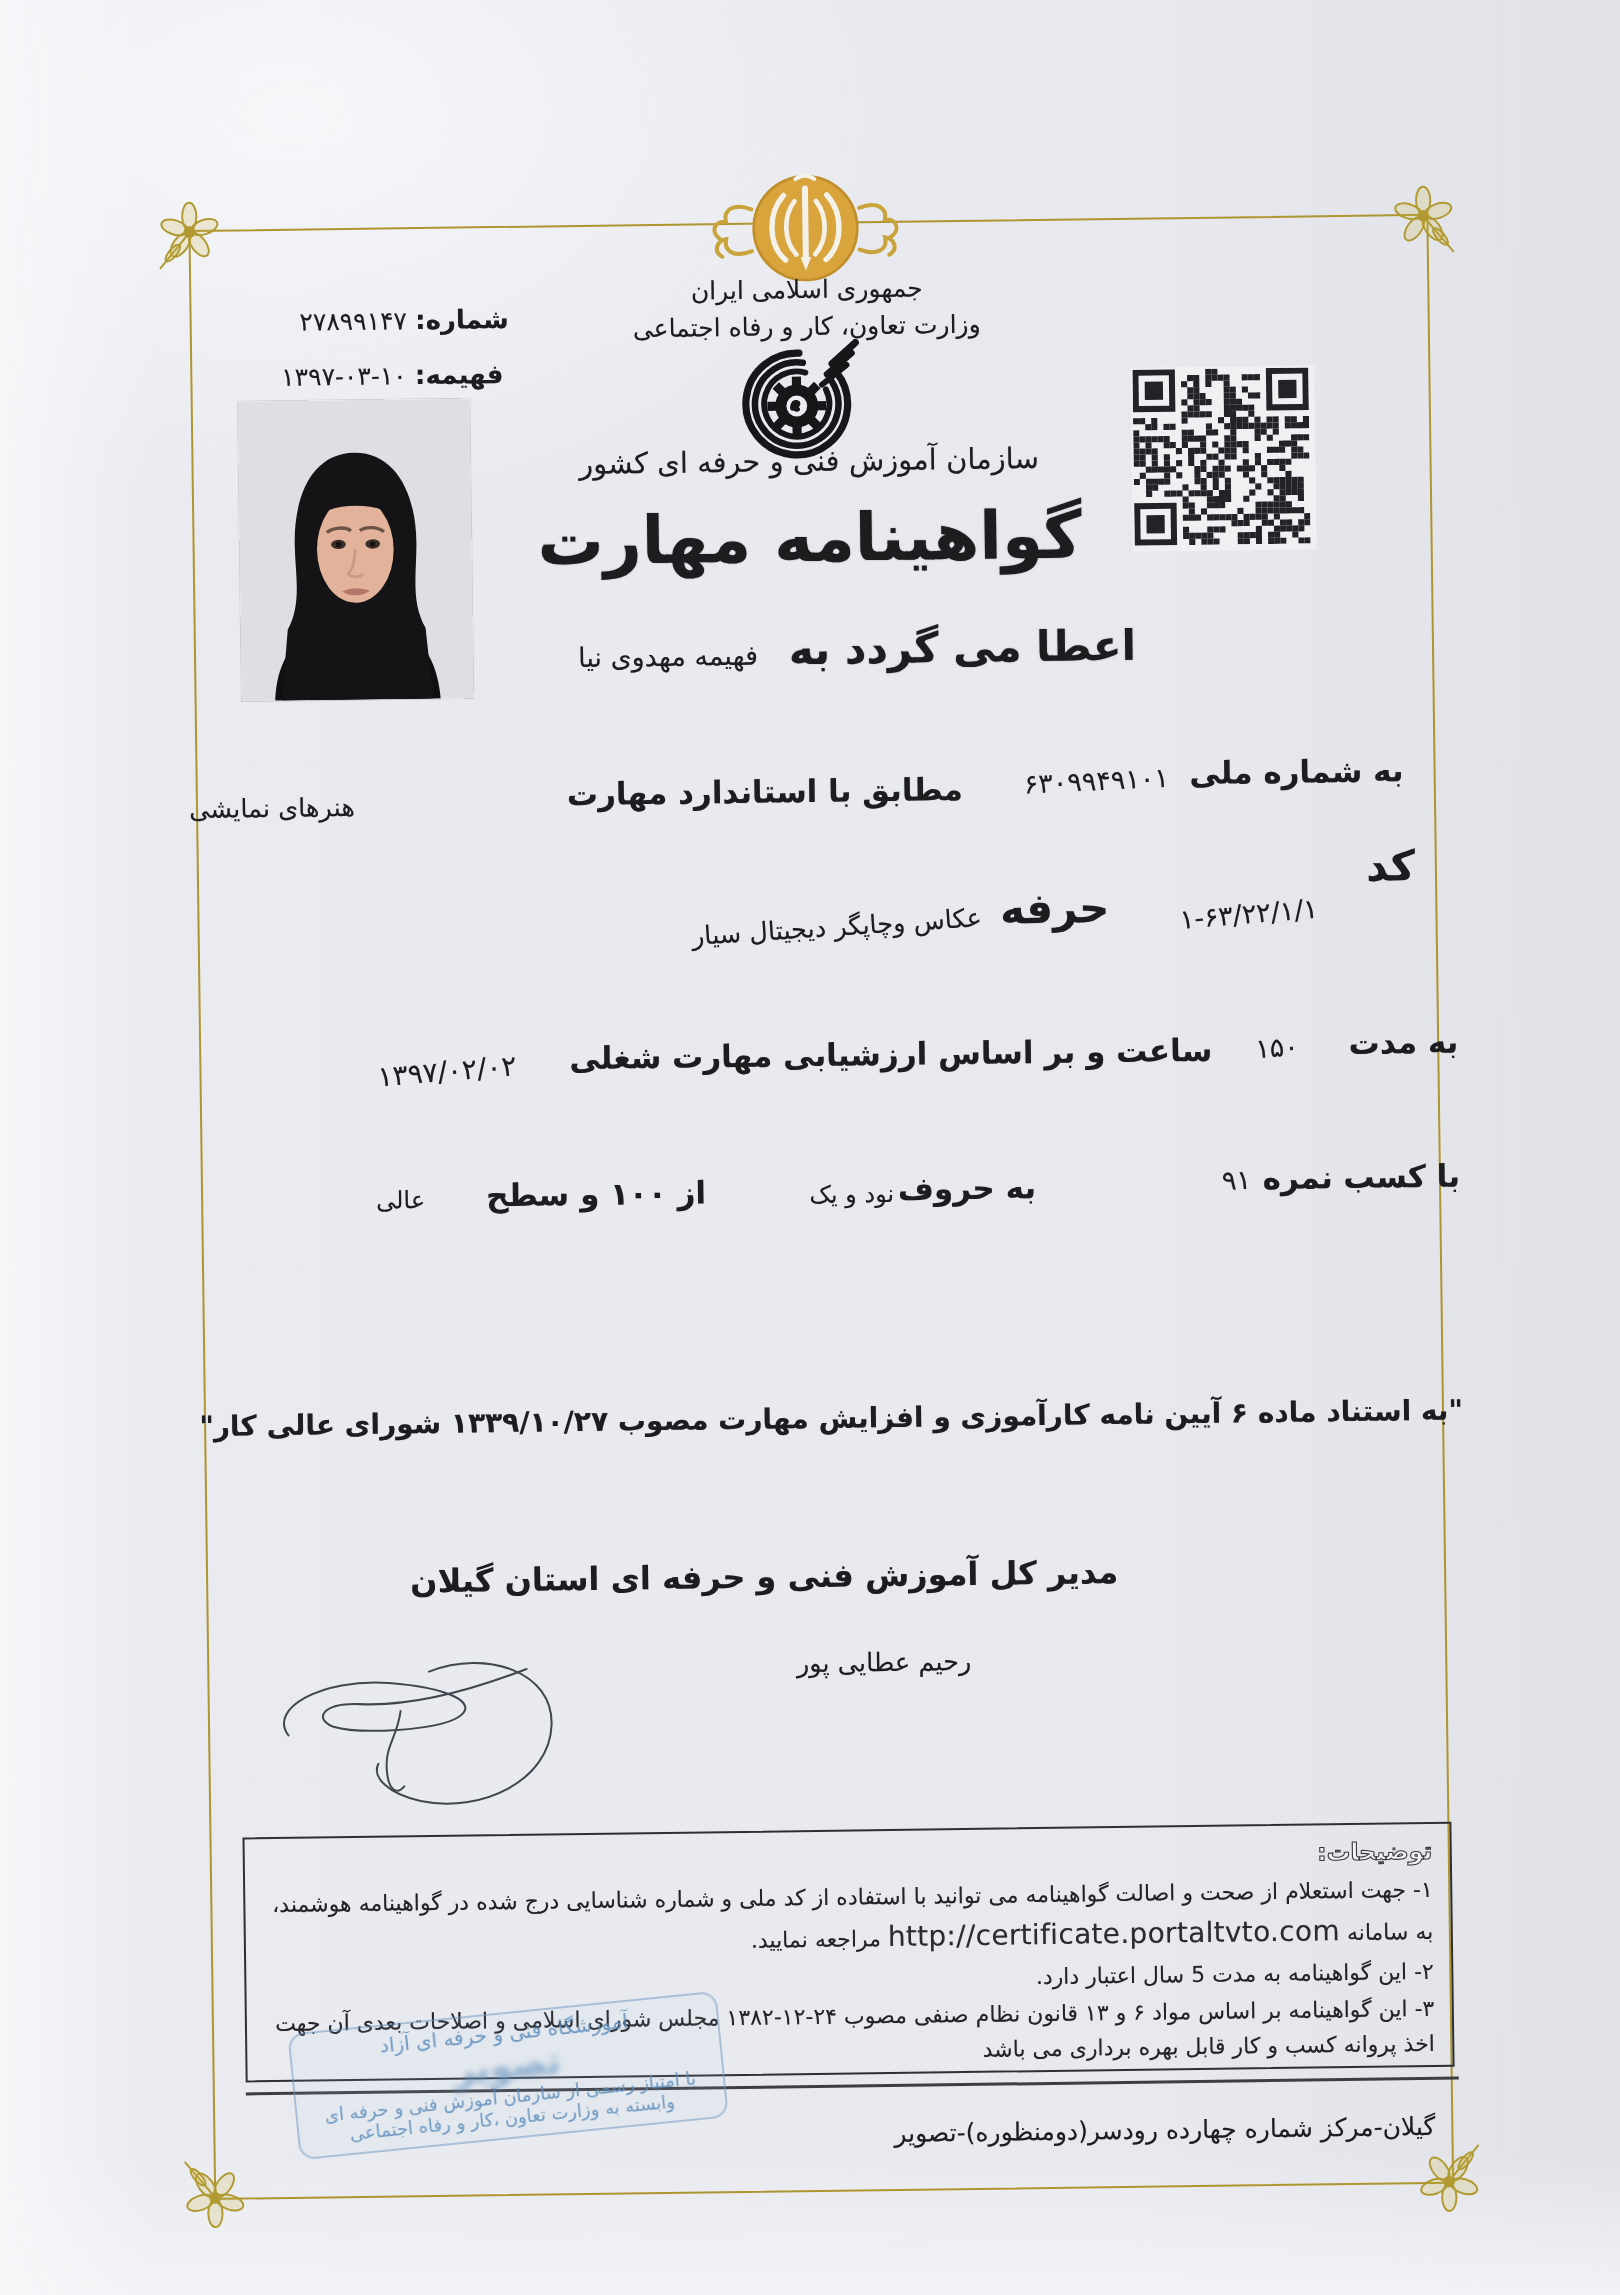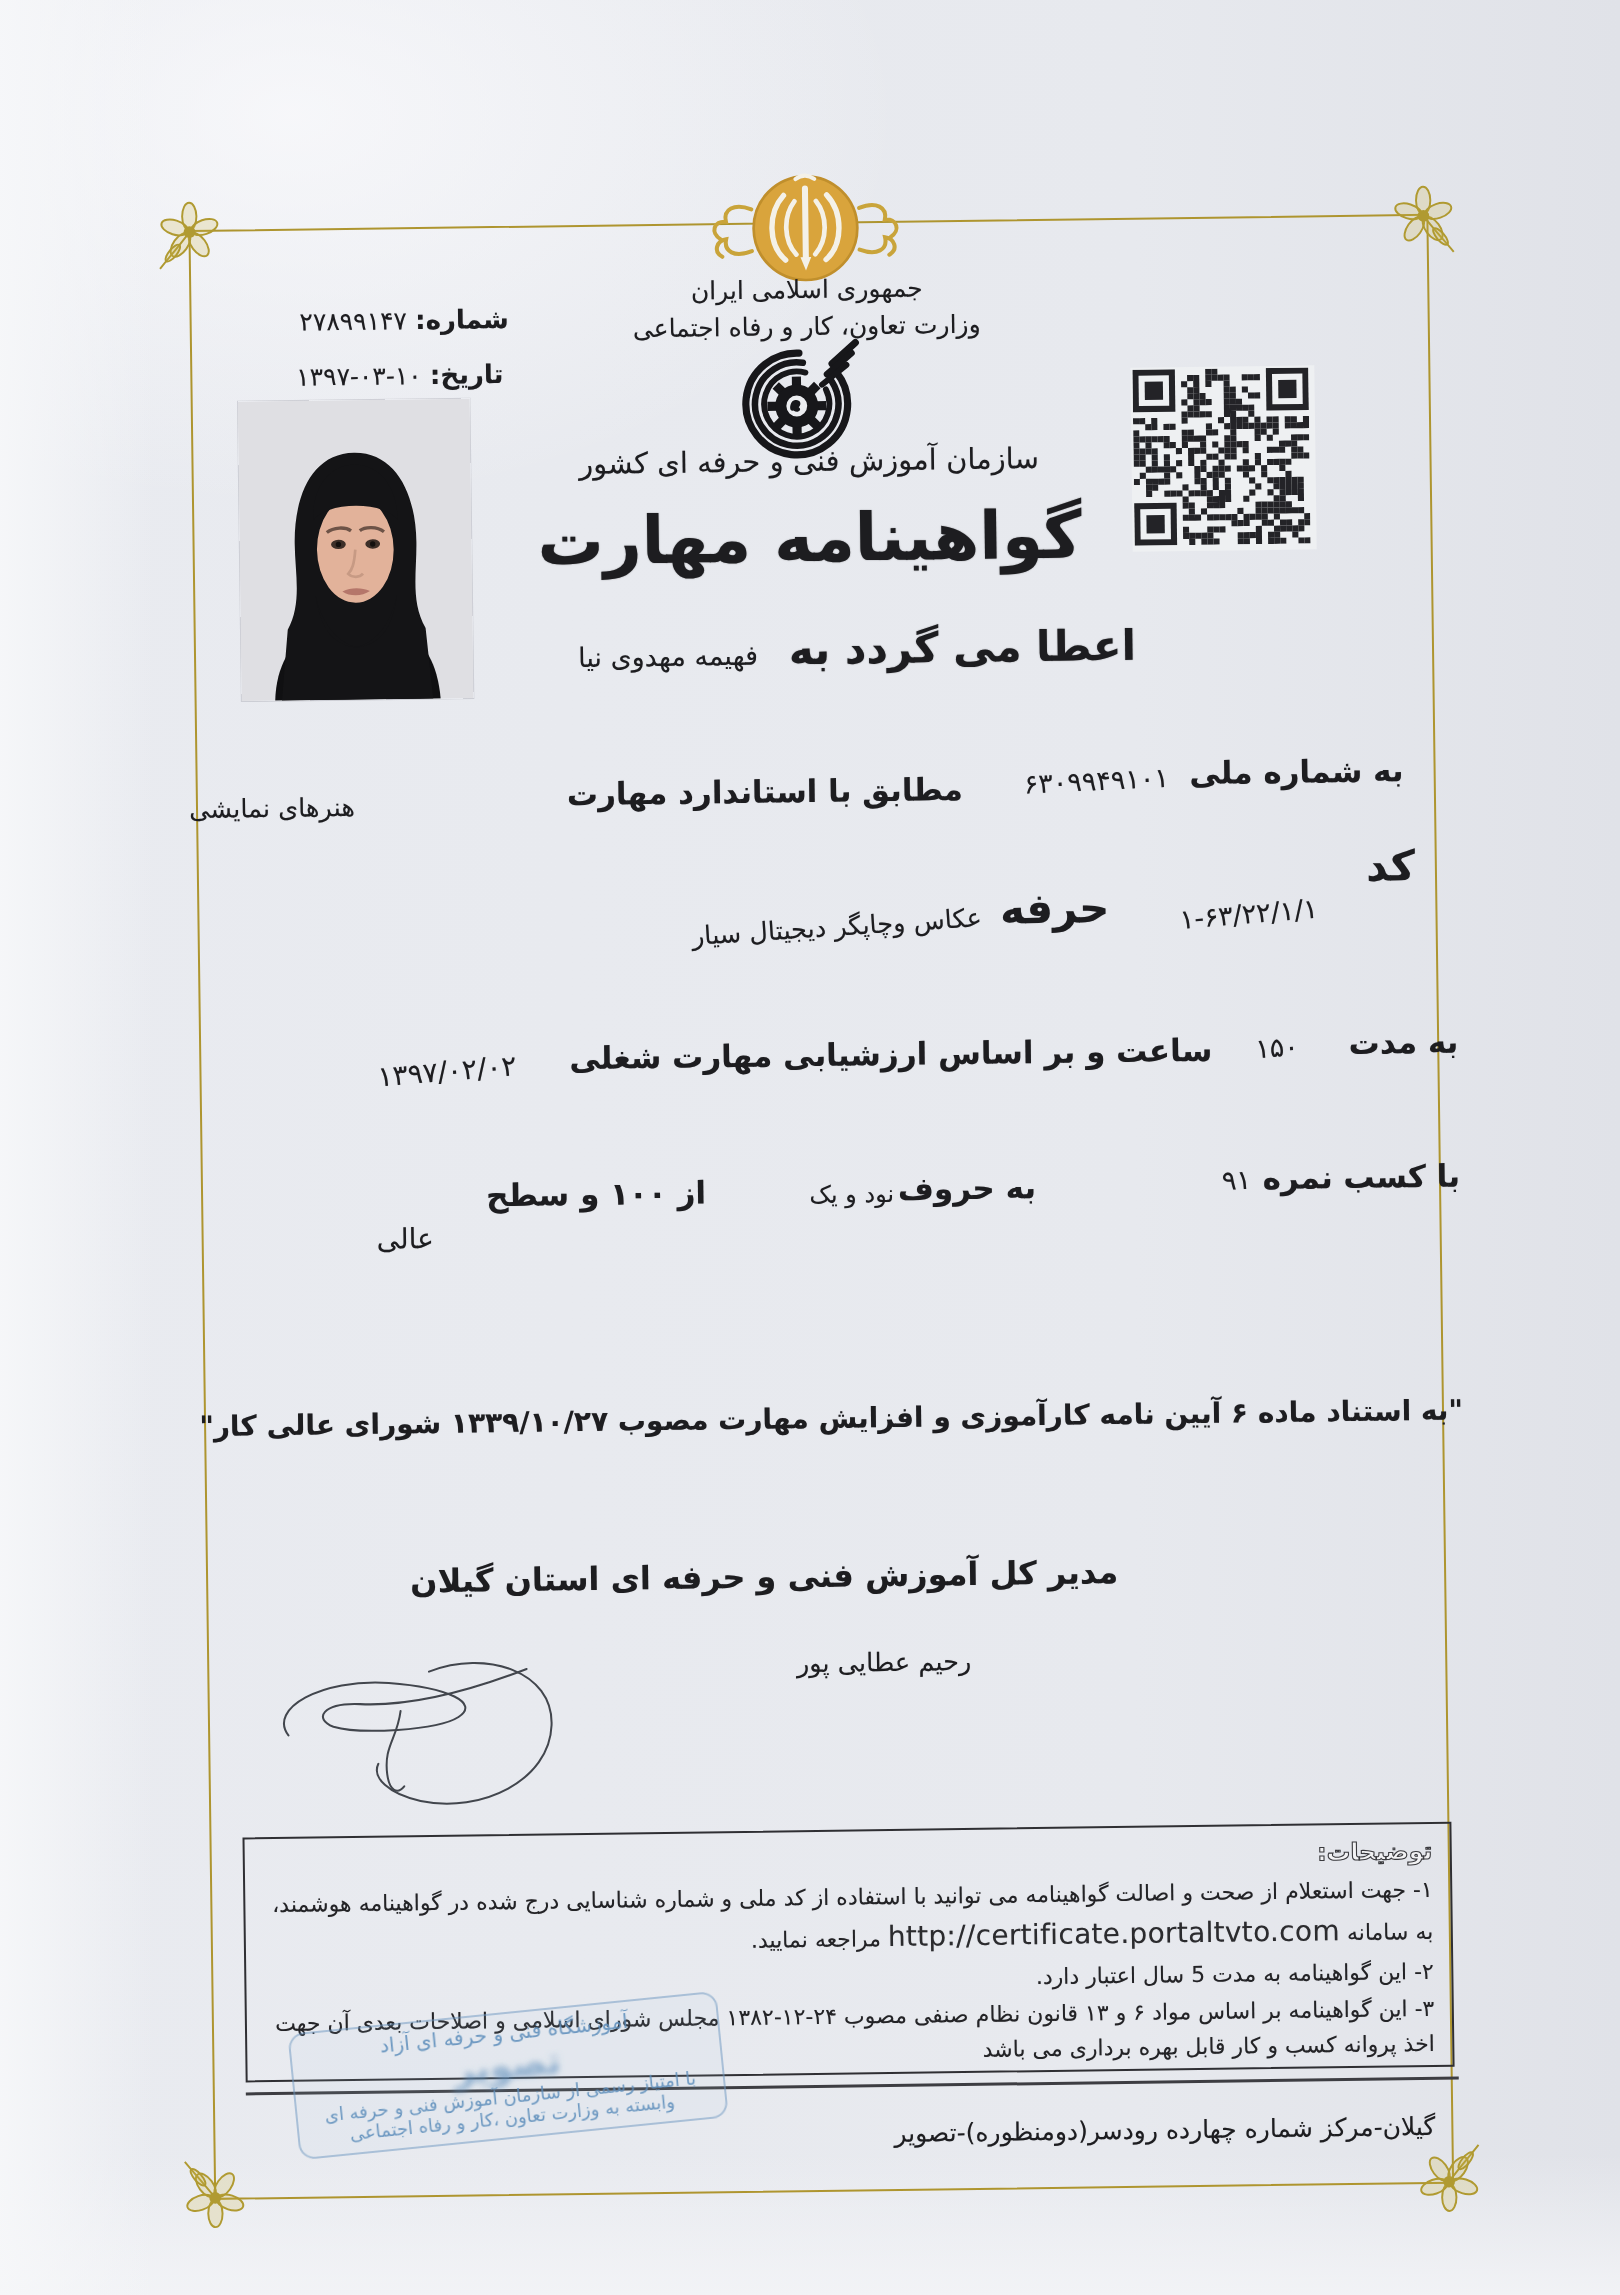--- a/index.html
+++ b/index.html
@@ -145,21 +145,21 @@
         <path d="M166,73 C183,95 183,131 164,152" stroke-width="7"></path>
       </g>
       <path d="M150,176 L142,156 L158,156 Z" fill="#f4f1e8"></path>
     </svg>
 
     <div class="abs txt rtl serial">
       <span class="b">شماره:</span>
       <span class="v" dir="ltr">۲۷۸۹۹۱۴۷</span>
     </div>
     <div class="abs txt rtl dateline">
-      <span class="b">تاریخ:</span>
+      <span class="b">فهیمه:</span>
       <span class="v" dir="ltr">۱۳۹۷-۰۳-۱۰</span>
     </div>
 
     <div class="abs txt rtl center country">جمهوری اسلامی ایران</div>
     <div class="abs txt rtl center ministry">وزارت تعاون، کار و رفاه اجتماعی</div>
 
     <svg class="abs logo" viewBox="0 0 210 195">
       <g fill="none" stroke="#17171a" stroke-linecap="round">
         <circle cx="95" cy="105" r="78" stroke-width="11" stroke-dasharray="423 67" transform="rotate(-38 95 105)"></circle>
         <circle cx="95" cy="105" r="64" stroke-width="10" stroke-dasharray="347 55" transform="rotate(-32 95 105)"></circle>
@@ -557,21 +557,21 @@
     <span class="f fl rtl" style="right:162px;top:1032px">به مدت</span>
     <span class="f fv" dir="ltr" style="right:321px;top:1038px;transform:rotate(-3deg)">۱۵۰</span>
     <span class="f fl rtl" style="right:408px;top:1037px">ساعت و بر اساس ارزشیابی مهارت شغلی</span>
     <span class="f fv" dir="ltr" style="left:377px;top:1050px;font-size:28px;transform:rotate(-4deg)">۱۳۹۷/۰۲/۰۲</span>
 
     <span class="f fl rtl" style="right:162px;top:1166px">با کسب نمره</span>
     <span class="f fv" dir="ltr" style="right:371px;top:1170px;transform:rotate(-3deg)">۹۱</span>
     <span class="f fl rtl" style="right:586px;top:1172px">به حروف</span>
     <span class="f fv rtl" style="right:728px;top:1181px;font-size:24px">نود و یک</span>
     <span class="f fl rtl" style="right:916px;top:1173px">از ۱۰۰ و سطح</span>
-    <span class="f fv rtl" style="left:374px;top:1217px;font-size:28px">عالی</span>
+    <span class="f fv rtl" style="left:374px;top:1181px;font-size:24px">عالی</span>
 
     <div class="abs txt rtl legal">"به استناد ماده ۶ آیین نامه کارآموزی و افزایش مهارت مصوب ۱۳۳۹/۱۰/۲۷ شورای عالی کار"</div>
 
     <div class="abs txt rtl sig-title">مدیر کل آموزش فنی و حرفه ای استان گیلان</div>
     <div class="abs txt rtl sig-name">رحیم عطایی پور</div>
     <svg class="abs signature" viewBox="0 0 560 310">
       <g fill="none" stroke="#42464d" stroke-width="3" stroke-linecap="round">
         <path d="M45,152 C15,112 95,68 195,76 C285,84 330,108 298,128 C266,148 150,152 112,140 C82,128 96,104 152,107 C235,112 330,84 400,58"></path>
         <path d="M255,60 C340,28 440,62 436,142 C432,224 330,272 240,252 C192,241 168,216 178,196"></path>
         <path d="M212,118 C206,160 186,170 191,212 C194,237 206,242 216,230"></path>

